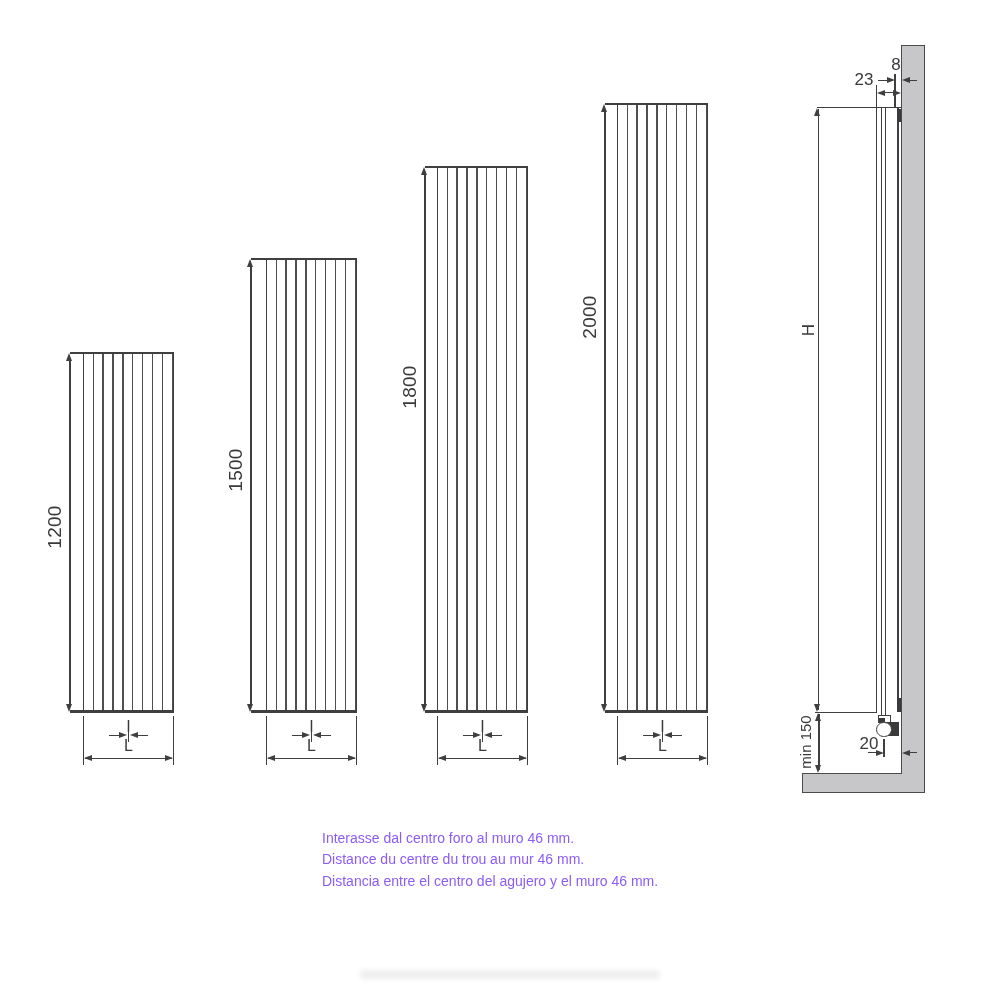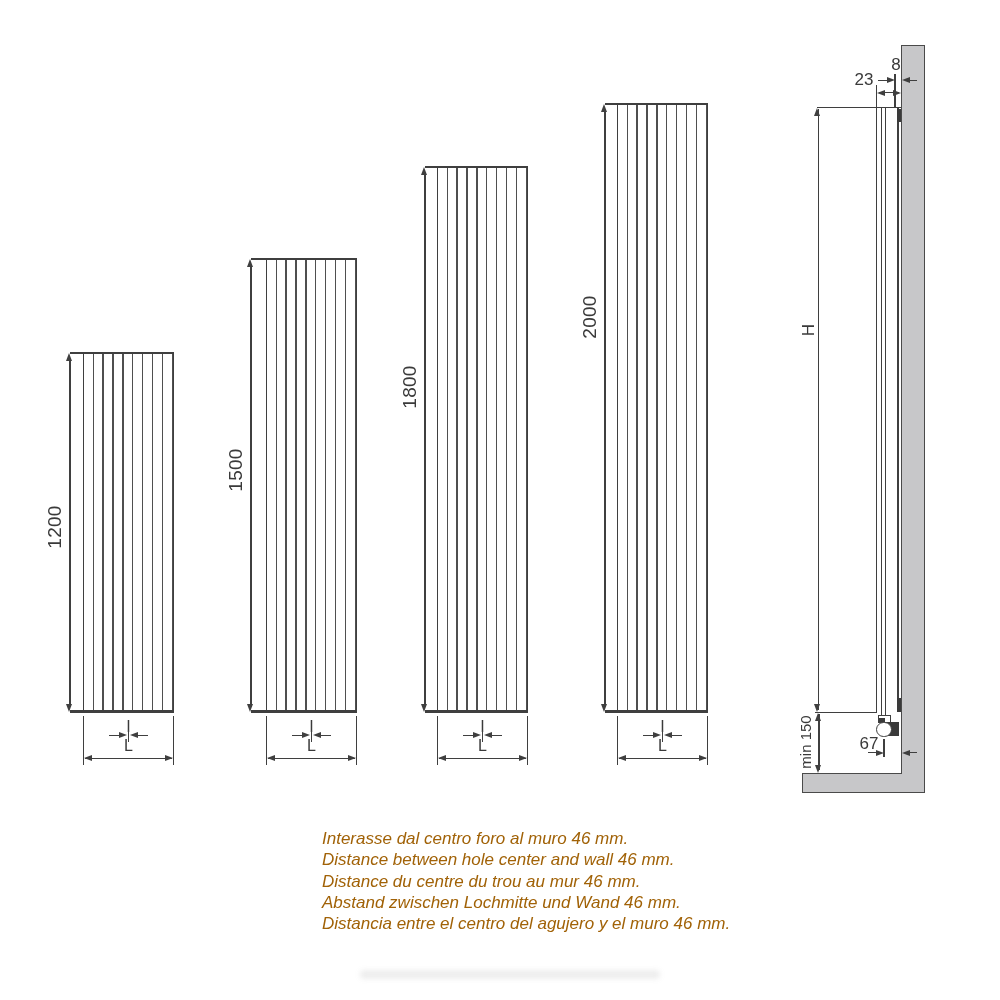--- a/index.html
+++ b/index.html
@@ -22,21 +22,21 @@
   .arr.left  { border-top:3.2px solid transparent; border-bottom:3.2px solid transparent; border-right:8.5px solid #3f3f3f; }
   .arr.right { border-top:3.2px solid transparent; border-bottom:3.2px solid transparent; border-left:8.5px solid #3f3f3f; }
   .rot { position:absolute; transform:translate(-50%,-50%) rotate(-90deg); white-space:nowrap; }
   .lab { position:absolute; transform:translate(-50%,-50%); white-space:nowrap; }
   .num { font-size:19px; letter-spacing:.3px; color:#3a3a3a; }
   .dimtxt { font-size:17px; color:#3a3a3a; }
   .ltr { font-size:16px; color:#3a3a3a; }
   .wallfill { position:absolute; background:#c7c7c9; }
   .valvebox { position:absolute; background:#fff; border:1.3px solid #3f3f3f; }
   .darkbit { position:absolute; background:#3a3a3a; }
-  .notes { position:absolute; left:322px; top:828px; font-size:17px; line-height:21.35px; color:#a16207;font-style:italic; }
+  .notes { position:absolute; left:322px; top:828px; font-size:14px; line-height:21.35px; color:#8b5cf6; }
   .smudge { position:absolute; left:360px; top:970px; width:300px; height:9px;
             background:rgba(125,125,125,.13); filter:blur(2.5px); border-radius:4px; }
 </style>
 </head>
 <body>
 
 <div class="canvas">
 
   <div>
     <div class="rad" style="left:83px;top:352px;height:361px"></div>
@@ -159,31 +159,29 @@
     <div class="valvebox" style="left:877.5px;top:714.5px;width:13px;height:8px"></div>
     <div class="darkbit" style="left:888px;top:722px;width:11px;height:14px"></div>
     <div class="valvebox" style="left:876px;top:721.5px;width:15.5px;height:15.5px;border-radius:50%"></div>
     <div class="darkbit" style="left:879px;top:718px;width:6px;height:4px"></div>
 
     <div class="vl" style="left:883.4px;top:739px;height:18px"></div>
     <div class="hl" style="left:868px;top:752px;width:10px"></div>
     <div class="arr right" style="left:876px;top:749.5px"></div>
     <div class="hl" style="left:909px;top:752px;width:8px"></div>
     <div class="arr left" style="left:901.5px;top:749.5px"></div>
-    <div class="lab dimtxt" style="left:869px;top:744px">67</div>
+    <div class="lab dimtxt" style="left:869px;top:744px">20</div>
 
     <div class="hl" style="left:815px;top:711.5px;width:62px"></div>
     <div class="vl" style="left:818.4px;top:714px;height:56px"></div>
     <div class="arr up" style="left:815.2px;top:712.5px"></div>
     <div class="arr down" style="left:815.2px;top:764.5px"></div>
     <div class="rot dimtxt" style="left:805px;top:742px;font-size:15px">min 150</div>
   </div>
 
   <div class="notes">
     <div>Interasse dal centro foro al muro 46 mm.</div>
-    <div>Distance between hole center and wall 46 mm.</div>
     <div>Distance du centre du trou au mur 46 mm.</div>
-    <div>Abstand zwischen Lochmitte und Wand 46 mm.</div>
     <div>Distancia entre el centro del agujero y el muro 46 mm.</div>
   </div>
   <div class="smudge"></div>
 
 </div>
 
 </body></html>

